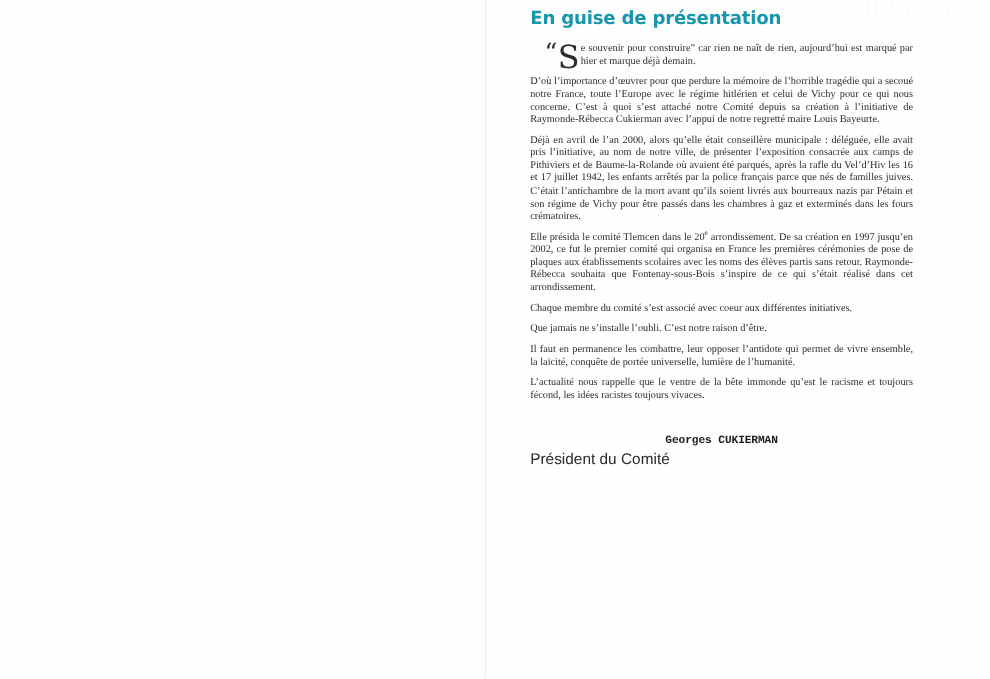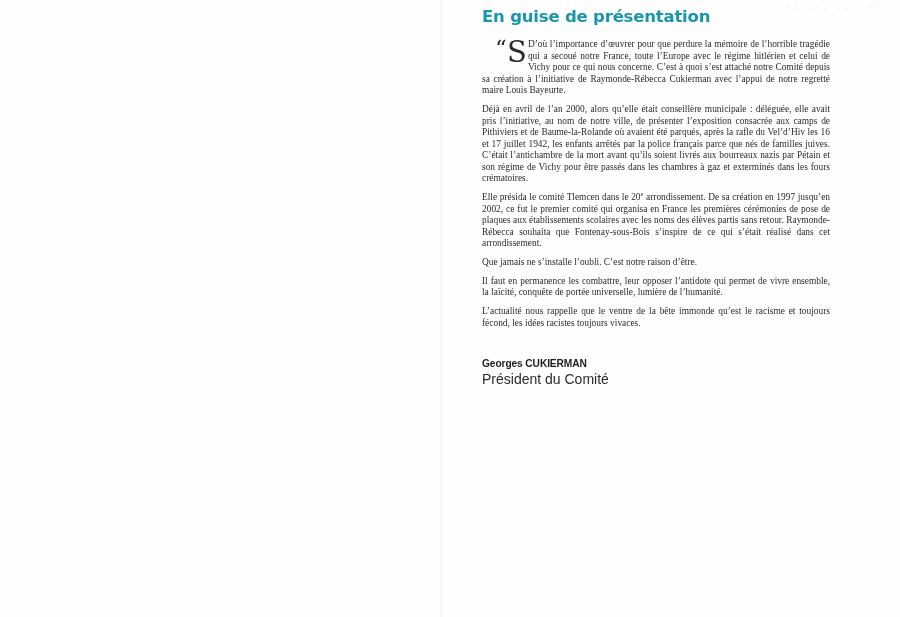--- a/index.html
+++ b/index.html
@@ -108,26 +108,27 @@
     line-height: 25px;
     padding: 1px 1px 0 25px;
     color: #2b2b2b;
   }
 
   
   #signature-block {
     margin-top: 29px;
   }
   #signature-name {
-    font-family: Liberation Sans, sans-serif;
+    font-family: Liberation Mono, monospace;
     font-weight: bold;
     font-size: 10.2px;
     color: #1c1c1c;
     letter-spacing: -0.1px;
     margin: 0 0 2px 0;
+    text-align: center;
   }
   #signature-role {
     font-family: Liberation Sans, sans-serif;
     font-size: 14px;
     color: #2b2b2b;
     margin: 0;
   }
 
   sup.ord {
     font-size: 0.7em;
@@ -144,32 +145,33 @@
   <div id="gutter-line"></div>
 
   <div id="scan-marks">|| //, // ,//</div>
 
   <div id="text-column">
 
     <h1 id="article-title">En guise de présentation</h1>
 
     <p class="para" id="para-opening">
       <span id="drop-quote">“</span>
-      <span id="drop-cap">S</span>
+      <span id="drop-cap">S</span><span>e souvenir pour construire” car rien ne naît de rien, aujourd’hui est marqué par hier et marque déjà demain.</span>
     </p>
 
     <p class="para">D’où l’importance d’œuvrer pour que perdure la mémoire de l’horrible tragédie qui a secoué notre France, toute l’Europe avec le régime hitlérien et celui de Vichy pour ce qui nous concerne. C’est à quoi s’est attaché notre Comité depuis sa création à l’initiative de Raymonde-Rébecca Cukierman avec l’appui de notre regretté maire Louis Bayeurte.</p>
 
     <p class="para">Déjà en avril de l’an 2000, alors qu’elle était conseillère municipale : déléguée, elle avait pris l’initiative, au nom de notre ville, de présenter l’exposition consacrée aux camps de Pithiviers et de Baume-la-Rolande où avaient été parqués, après la rafle du Vel’d’Hiv les 16 et 17 juillet 1942, les enfants arrêtés par la police français parce que nés de familles juives. C’était l’antichambre de la mort avant qu’ils soient livrés aux bourreaux nazis par Pétain et son régime de Vichy pour être passés dans les chambres à gaz et exterminés dans les fours crématoires.</p>
 
     <p class="para"><span>Elle présida le comité Tlemcen dans le 20</span><sup class="ord">e</sup><span> arrondissement. De sa création en 1997 jusqu’en 2002, ce fut le premier comité qui organisa en France les premières cérémonies de pose de plaques aux établissements scolaires avec les noms des élèves partis sans retour. Raymonde-Rébecca souhaita que Fontenay-sous-Bois s’inspire de ce qui s’était réalisé dans cet arrondissement.</span></p>
 
 
 
 
+    <p class="para">Chaque membre du comité s’est associé avec coeur aux différentes initiatives.</p>
 
     <p class="para">Que jamais ne s’installe l’oubli. C’est notre raison d’être.</p>
 
     <p class="para">Il faut en permanence les combattre, leur opposer l’antidote qui permet de vivre ensemble, la laïcité, conquête de portée universelle, lumière de l’humanité.</p>
 
     <p class="para">L’actualité nous rappelle que le ventre de la bête immonde qu’est le racisme et toujours fécond, les idées racistes toujours vivaces.</p>
 
 
     <div id="signature-block">
       <p id="signature-name">Georges CUKIERMAN</p>

